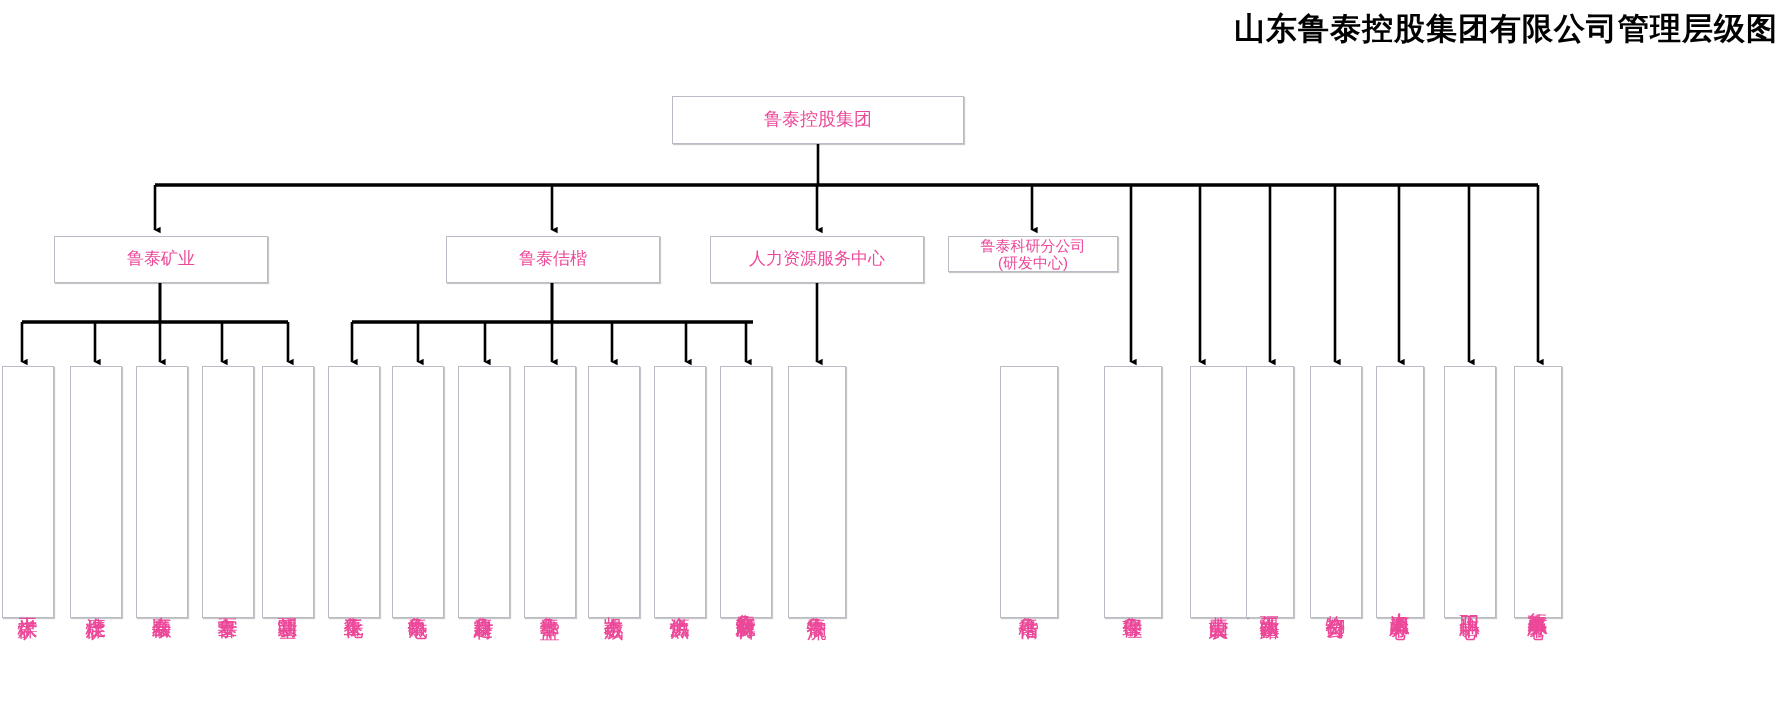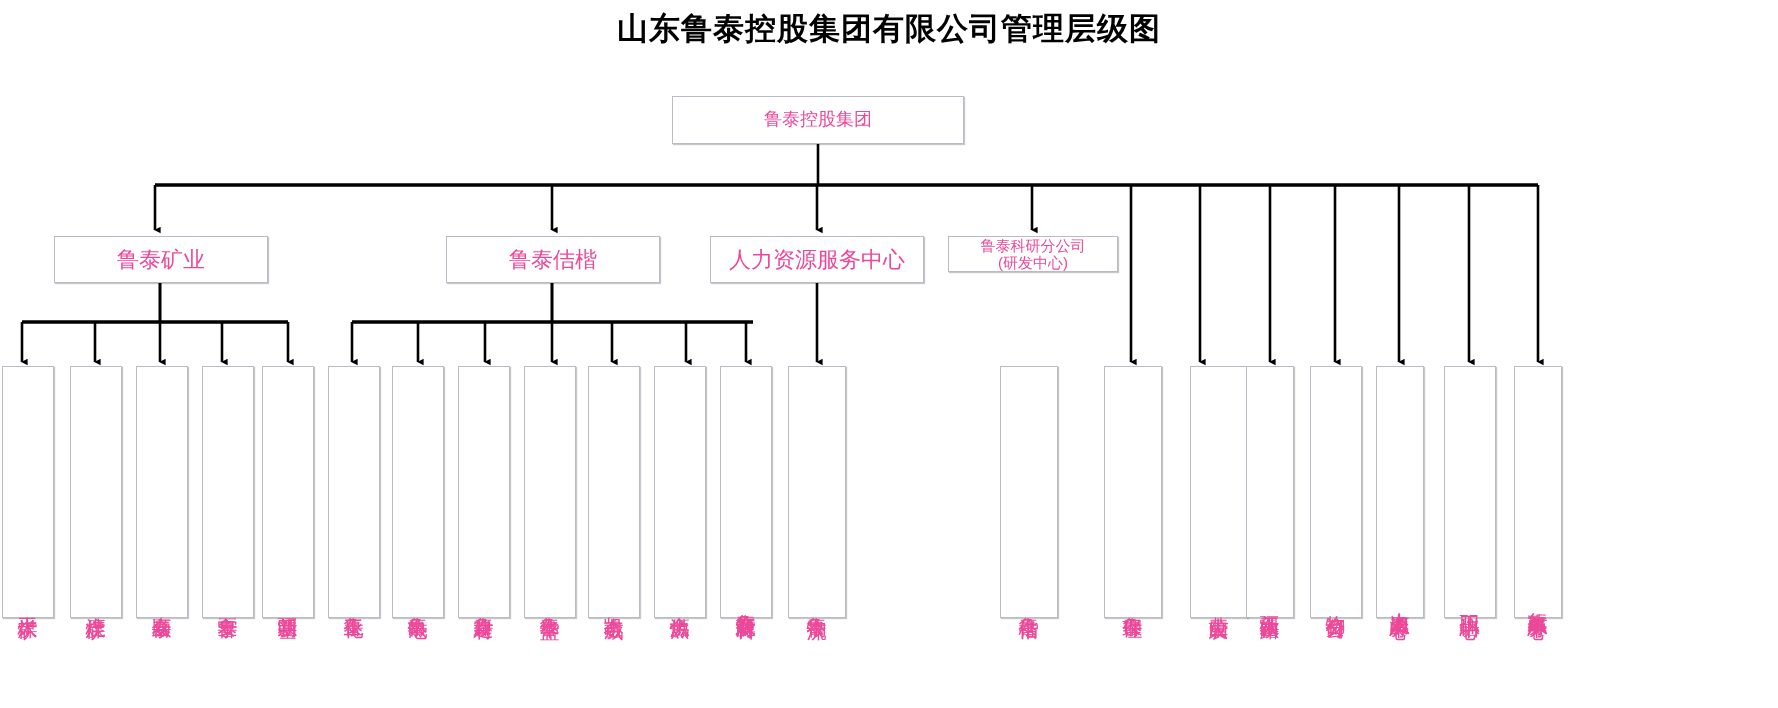--- a/index.html
+++ b/index.html
@@ -23,41 +23,41 @@
     left: 0;
     top: 0;
     width: 1778px;
     height: 708px;
   }
   .title {
     position: absolute;
     left: 0;
     top: 8px;
     width: 1778px;
-    text-align: center;
+    text-align: right;
     font-family: "DejaVu Serif", "Liberation Serif", serif;
     font-weight: bold;
     font-size: 31px;
     letter-spacing: 1px;
     color: #000000;
     white-space: nowrap;
   }
   .node {
     position: absolute;
     box-sizing: border-box;
     background: #ffffff;
     border: 1px solid #b9bcc4;
     box-shadow: 1px 1px 1px rgba(0,0,0,0.22);
     display: flex;
     align-items: center;
     justify-content: center;
     color: #ec4899;
   }
   .node-horiz {
-    font-size: 22px;
+    font-size: 17px;
     line-height: 1.18;
     text-align: center;
     padding: 2px 4px;
     white-space: pre-line;
   }
   .node-root {
     font-size: 18px;
   }
   .node-small {
     font-size: 15px;

